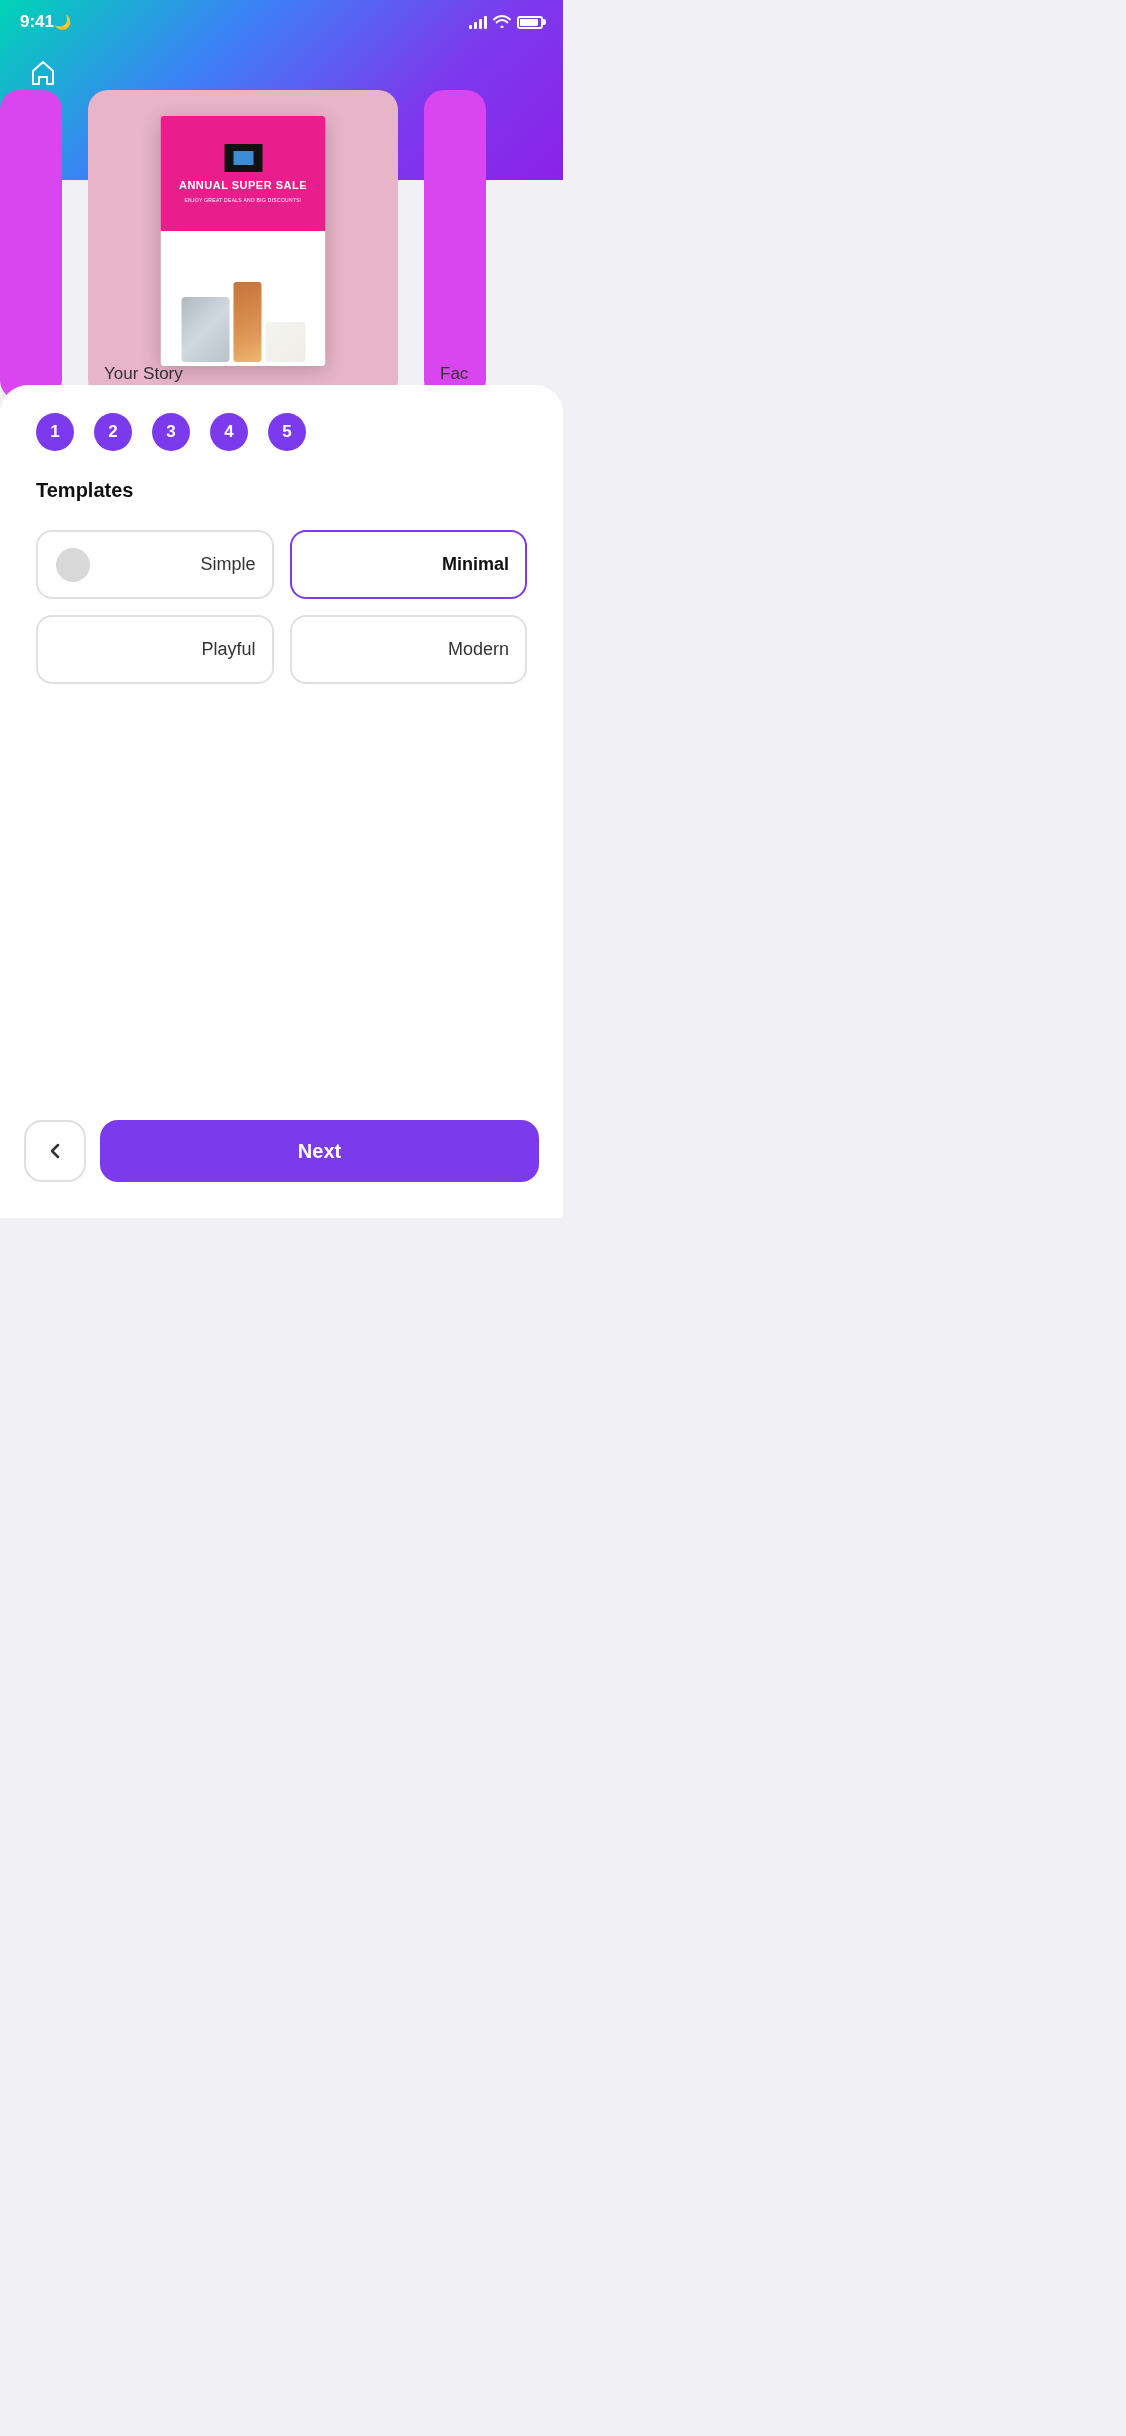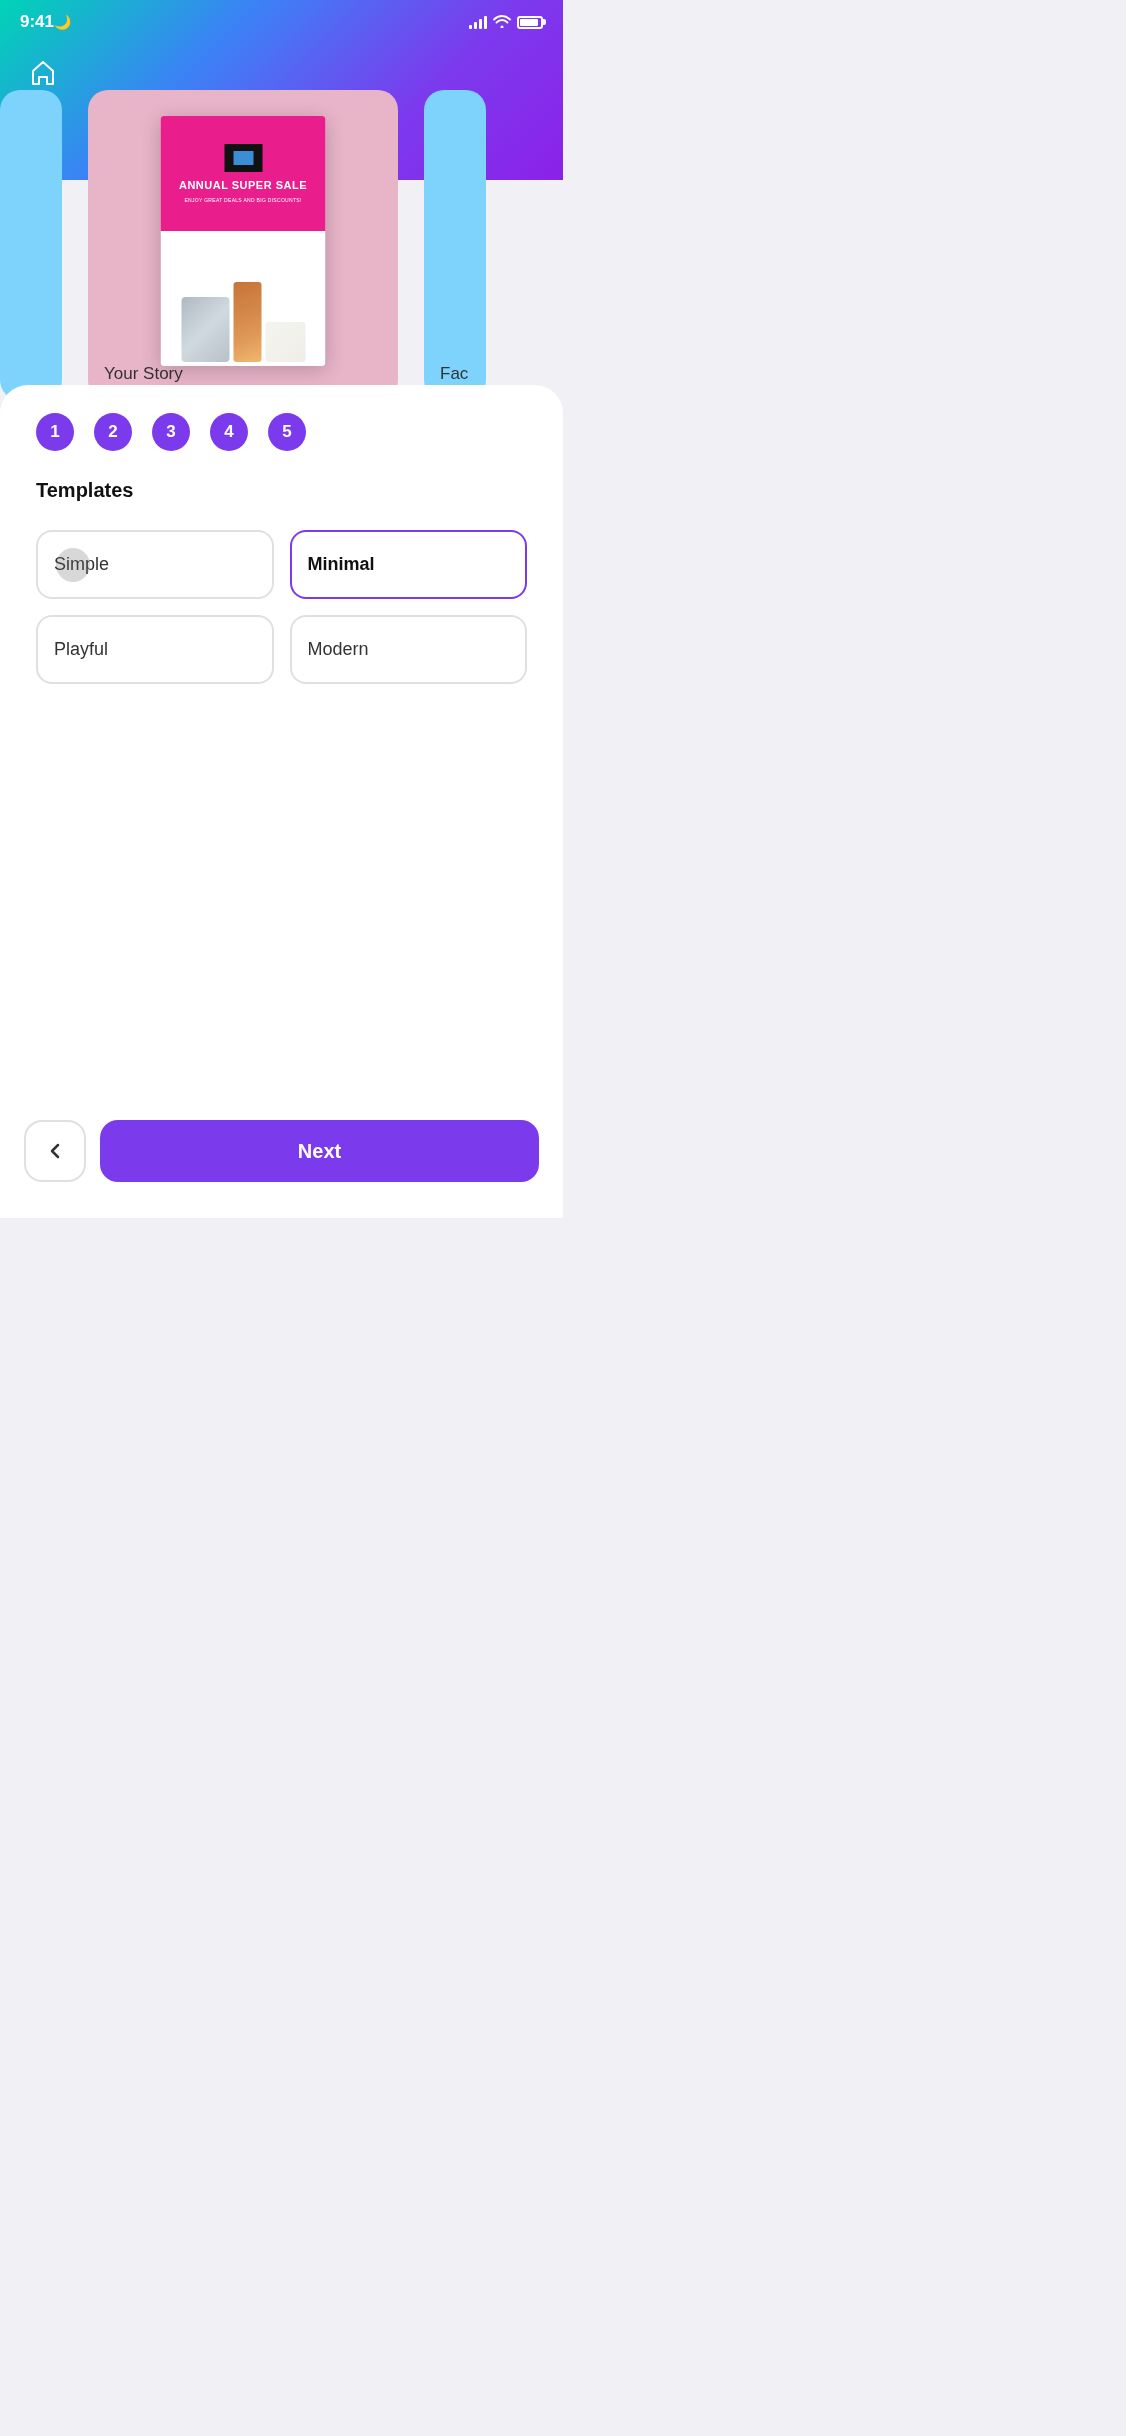--- a/index.html
+++ b/index.html
@@ -115,21 +115,21 @@
       display: flex;
       align-items: flex-start;
       gap: 26px;
       padding: 0 0px;
       overflow: hidden;
     }
 
     .carousel-item {
       flex-shrink: 0;
       border-radius: 20px;
-      background: #7dd3fc;
+      background: #d946ef;
       overflow: hidden;
       display: flex;
       flex-direction: column;
       align-items: flex-start;
       justify-content: flex-end;
       padding-bottom: 16px;
       padding-left: 16px;
       position: relative;
     }
 
@@ -311,21 +311,21 @@
       border-radius: 16px;
       padding: 22px 16px;
       text-align: center;
       font-size: 18px;
       font-weight: 500;
       color: #333;
       background: white;
       cursor: pointer;
       display: flex;
       align-items: center;
-      justify-content: flex-start;
+      justify-content: flex-end;
       position: relative;
     }
 
     .template-option.selected {
       border-color: #7c3aed;
       border-width: 2.5px;
       font-weight: 700;
       color: #111;
     }
 

